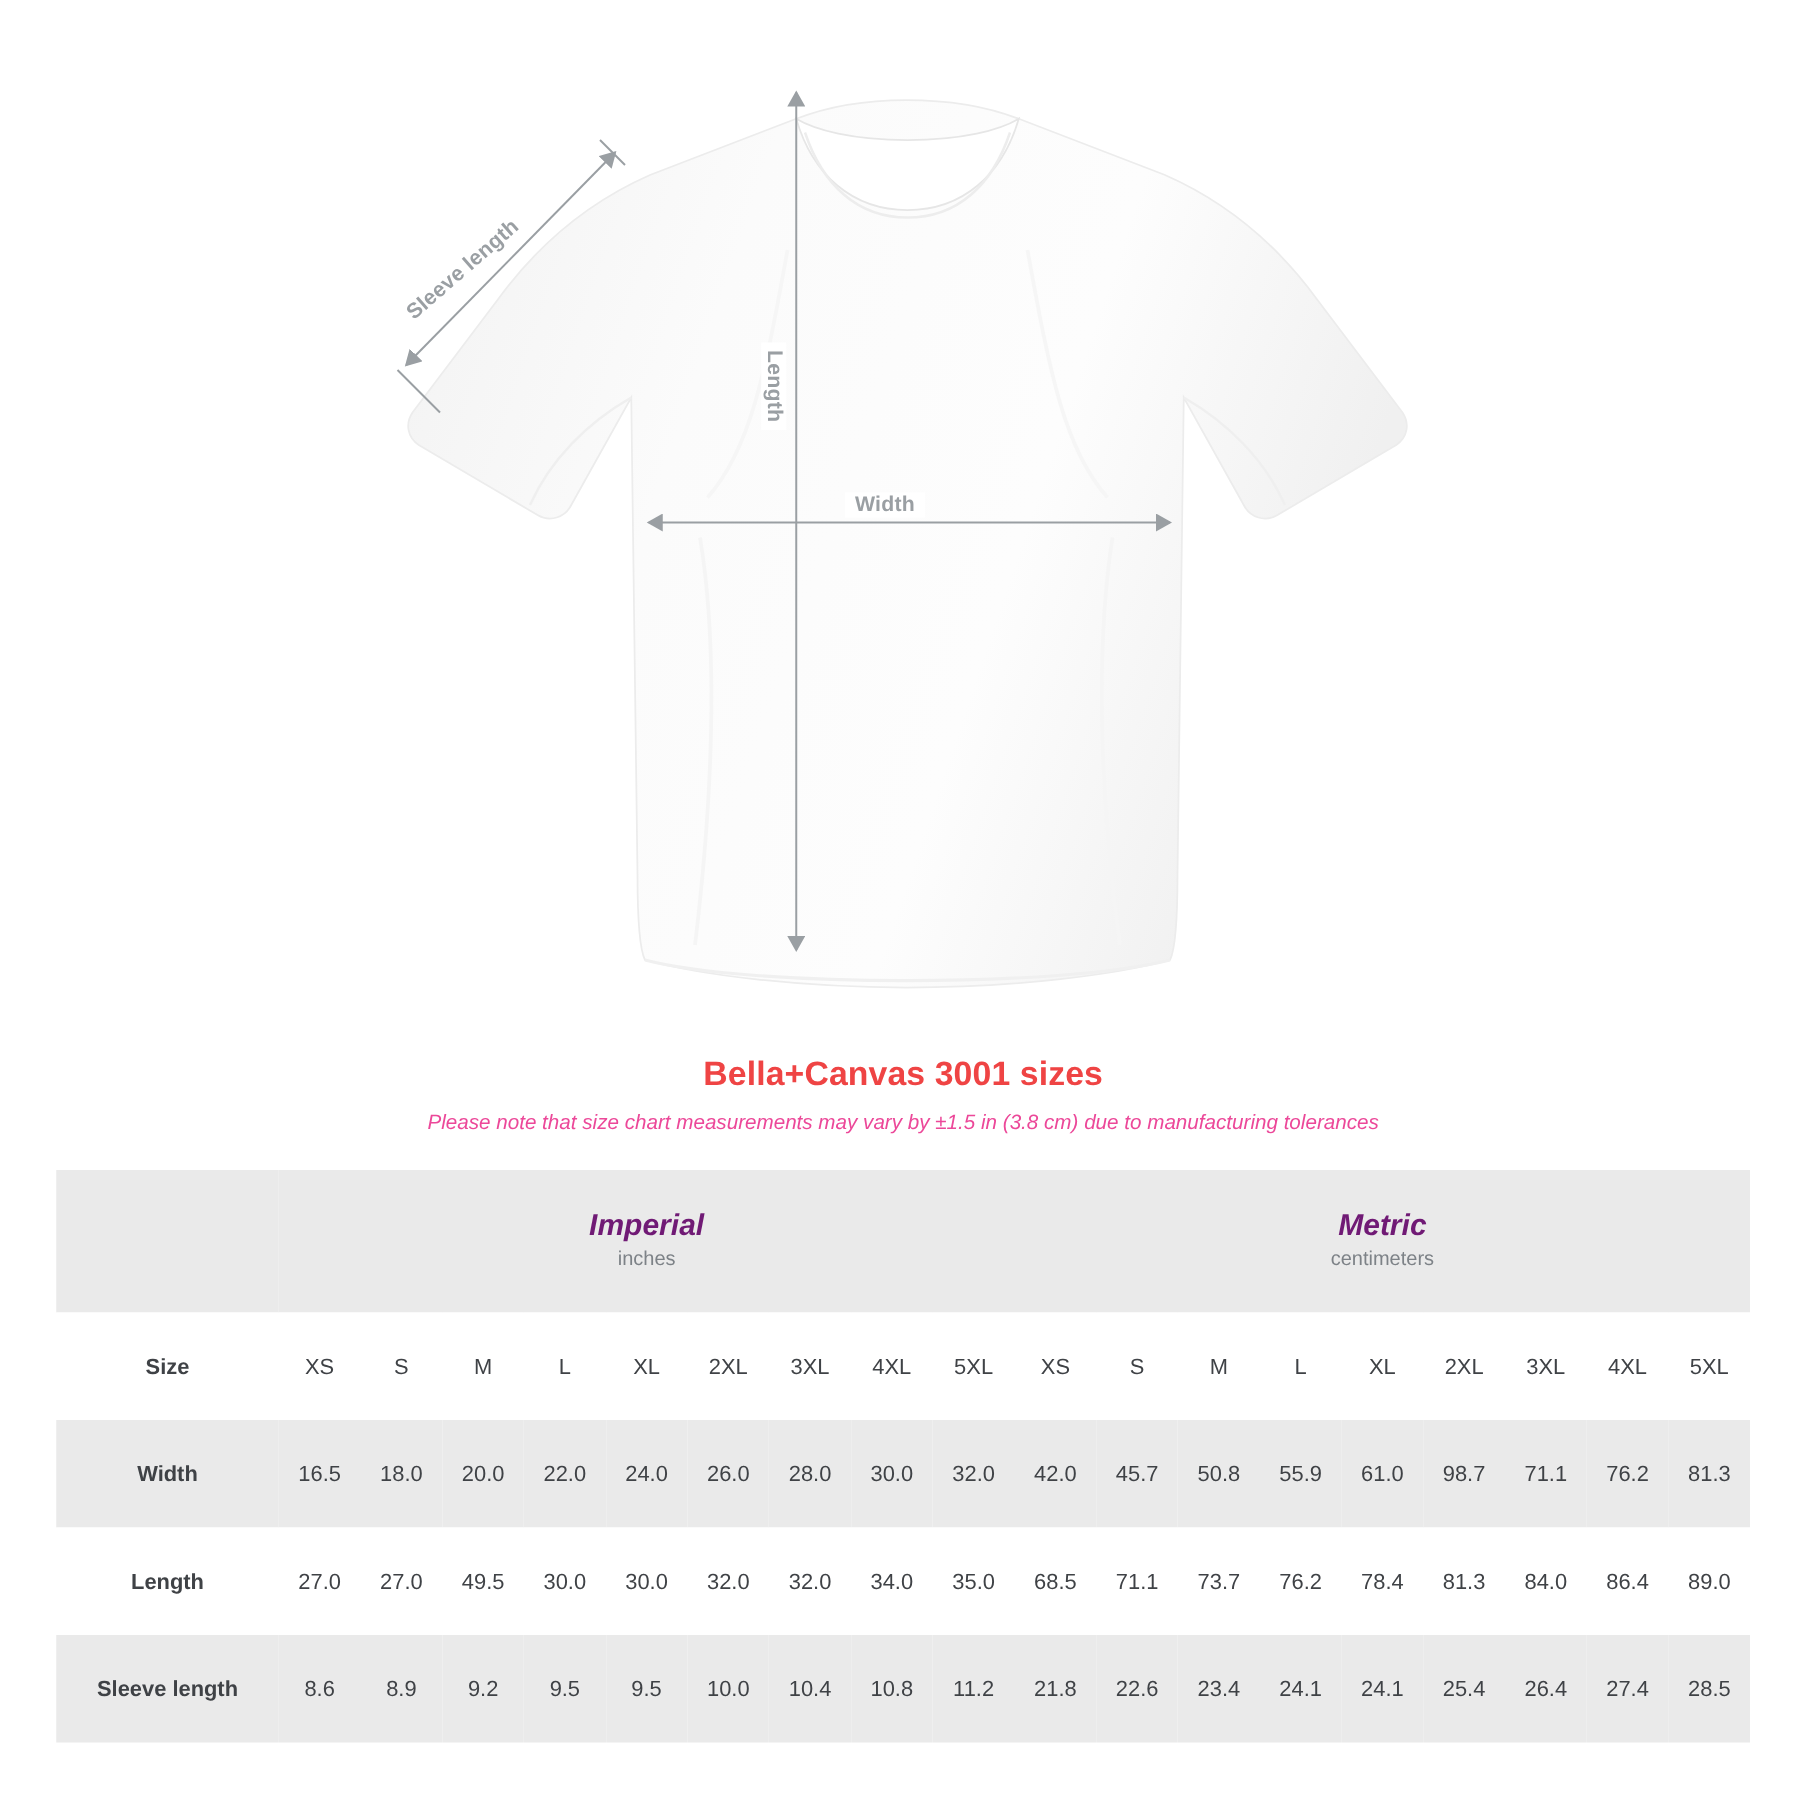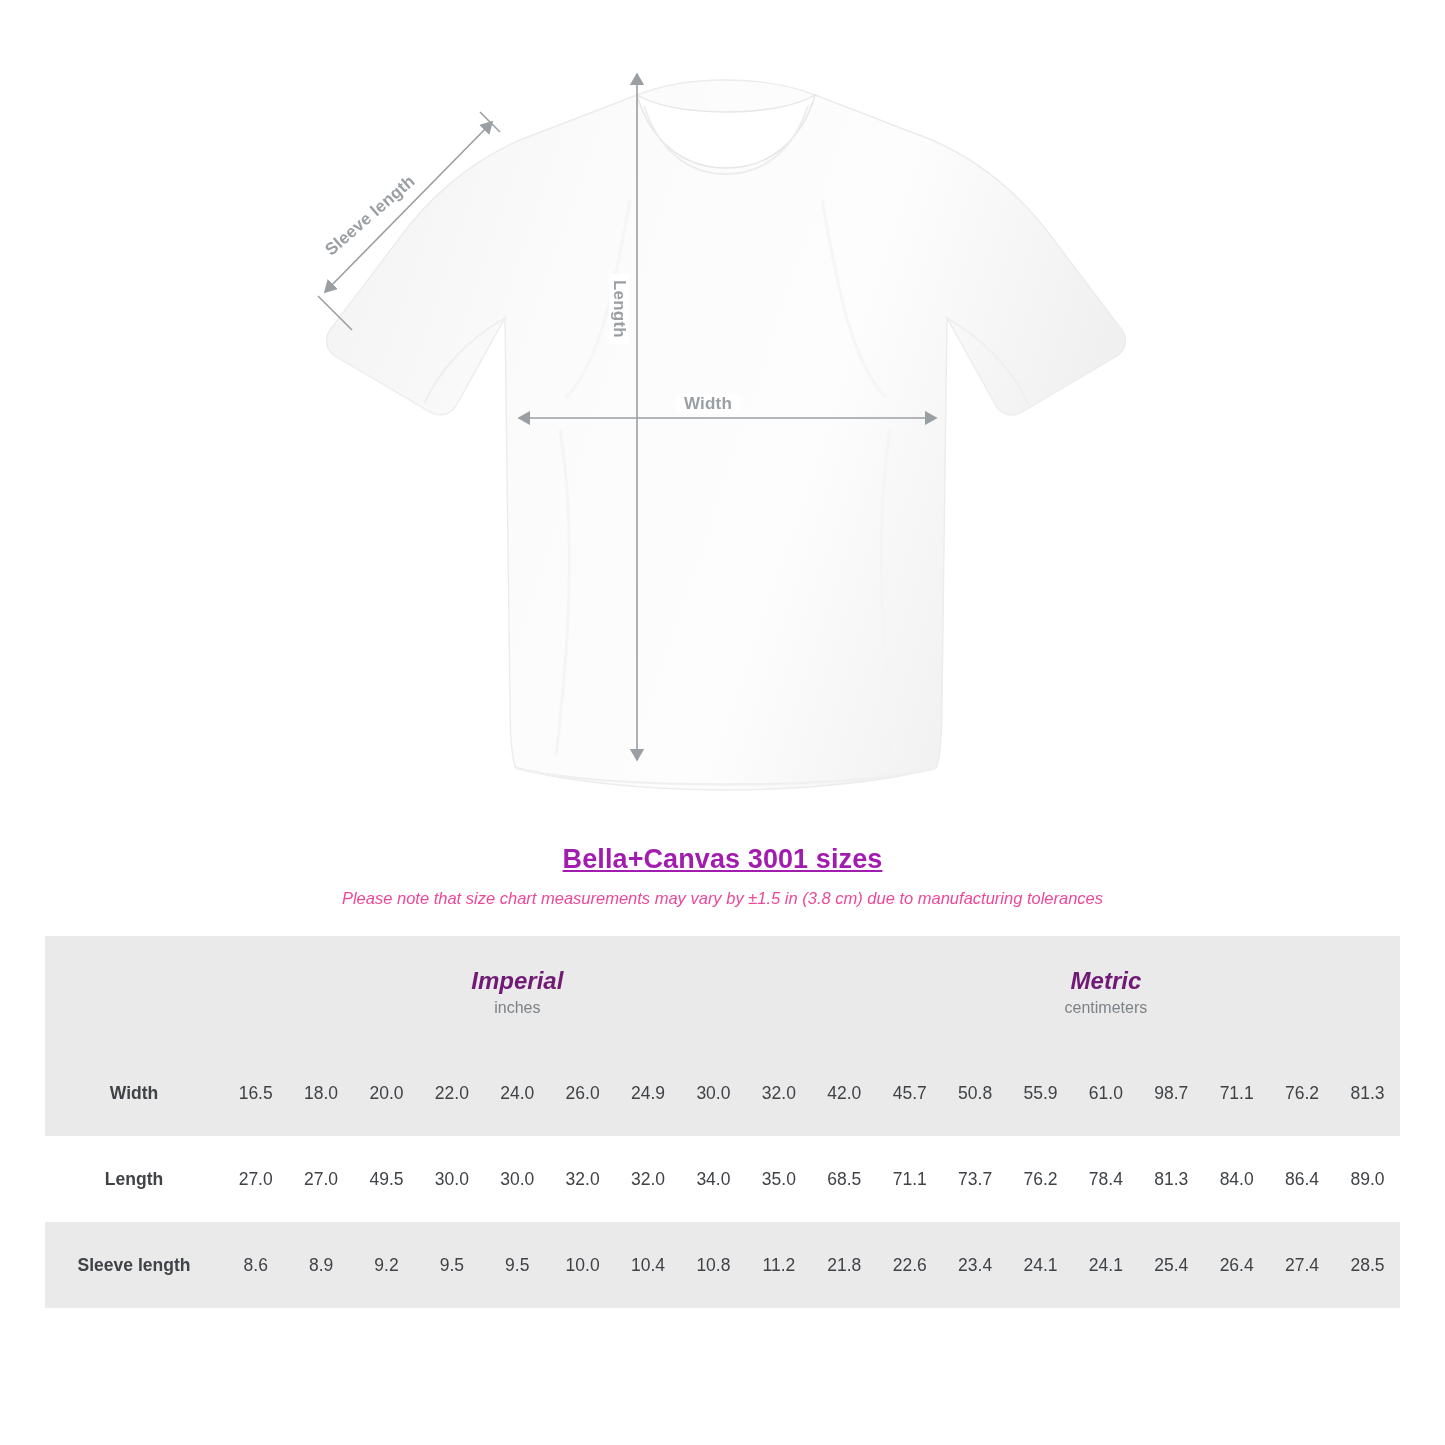--- a/index.html
+++ b/index.html
@@ -55,24 +55,23 @@
     transform-origin: left bottom;
     background: #ffffff;
     padding: 0 6px;
   }
 
   
   .chart-heading {
     text-align: center;
     font-size: 27px;
     font-weight: bold;
-    color: #a21caf;
+    color: #ef4444;
     margin: 14px 0 0 0;
     letter-spacing: 0.1px;
-    text-decoration: underline;
   }
   .chart-note {
     text-align: center;
     font-size: 16.5px;
     font-style: italic;
     color: #ec4899;
     margin: 14px 0 0 0;
   }
 
   
@@ -239,30 +238,51 @@
         <td colspan="9">
           <div class="unit-title">Imperial</div>
           <div class="unit-sub">inches</div>
         </td>
         <td colspan="9">
           <div class="unit-title">Metric</div>
           <div class="unit-sub">centimeters</div>
         </td>
       </tr>
 
+      <tr class="size-row">
+        <td class="row-head">Size</td>
+        <td>XS</td>
+        <td>S</td>
+        <td>M</td>
+        <td>L</td>
+        <td>XL</td>
+        <td>2XL</td>
+        <td>3XL</td>
+        <td>4XL</td>
+        <td>5XL</td>
+        <td>XS</td>
+        <td>S</td>
+        <td>M</td>
+        <td>L</td>
+        <td>XL</td>
+        <td>2XL</td>
+        <td>3XL</td>
+        <td>4XL</td>
+        <td>5XL</td>
+      </tr>
 
       <tr class="data-row shade">
         <td class="row-head">Width</td>
         <td>16.5</td>
         <td>18.0</td>
         <td>20.0</td>
         <td>22.0</td>
         <td>24.0</td>
         <td>26.0</td>
-        <td>24.9</td>
+        <td>28.0</td>
         <td>30.0</td>
         <td>32.0</td>
         <td>42.0</td>
         <td>45.7</td>
         <td>50.8</td>
         <td>55.9</td>
         <td>61.0</td>
         <td>98.7</td>
         <td>71.1</td>
         <td>76.2</td>

